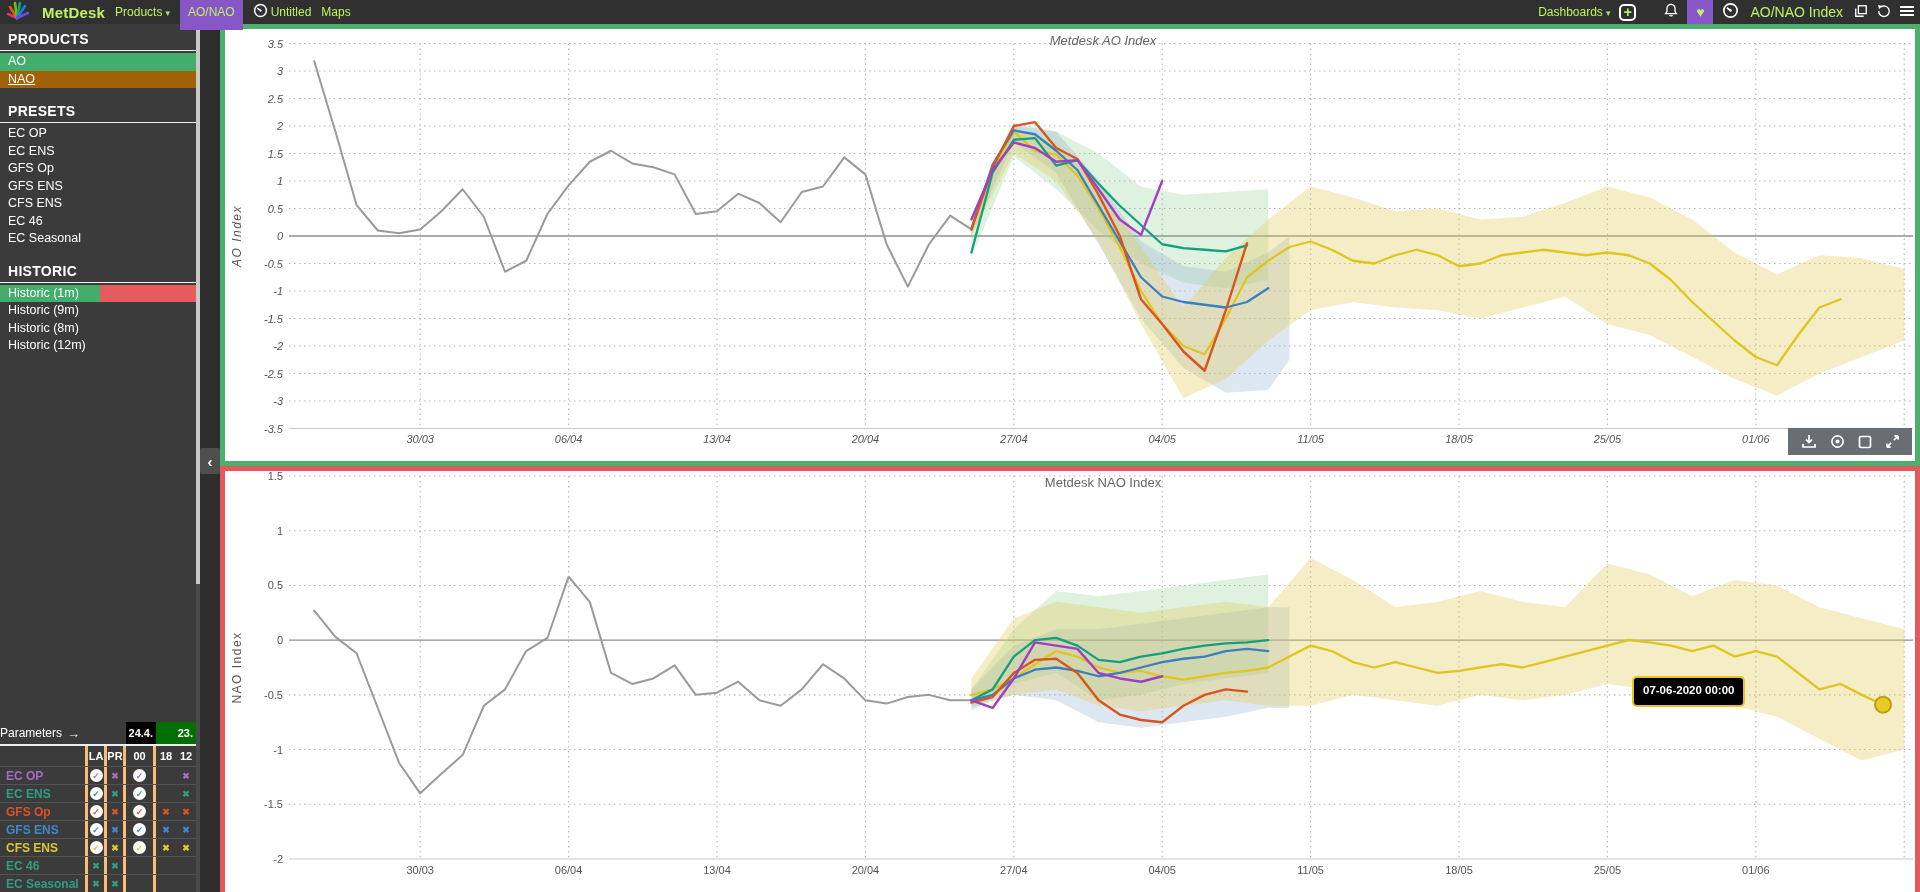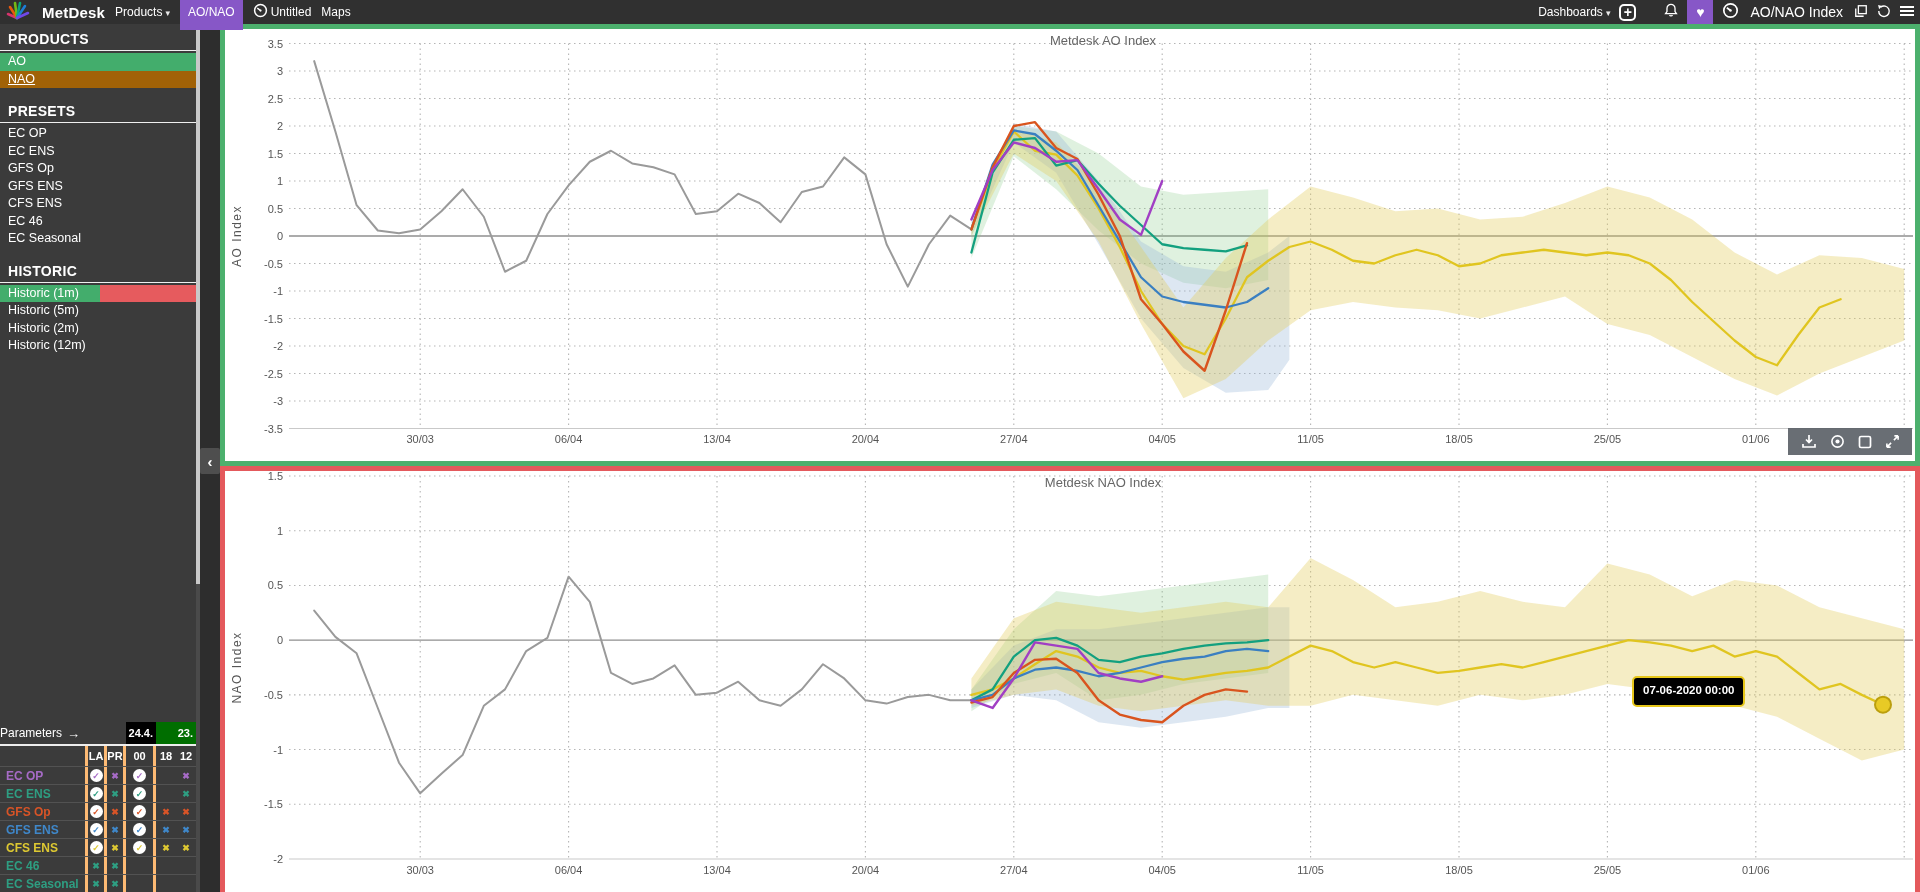--- a/index.html
+++ b/index.html
@@ -6,21 +6,21 @@
   html,body { margin:0; padding:0; }
   body {
     width:1920px; height:892px; overflow:hidden; position:relative;
     background:#2d2d2d; font-family:"Liberation Sans", sans-serif;
     -webkit-font-smoothing:antialiased;
   }
   
   .topbar {
     position:absolute; left:0; top:0; width:1920px; height:24px;
     background:#303030; display:flex; align-items:center; justify-content:space-between;
-    color:#ffffff; font-size:12px; z-index:50;
+    color:#bef264; font-size:12px; z-index:50;
   }
   .tb-left, .tb-right { display:flex; align-items:center; height:24px; }
   .tb-left  { padding-left:6px; gap:10px; }
   .tb-right { padding-right:6px; gap:9px; }
   .brand { font-size:15px; font-weight:bold; letter-spacing:.2px; margin-left:2px; }
   .tb-item { cursor:pointer; white-space:nowrap; }
   .caret { font-size:9px; margin-left:3px; opacity:.9; }
   .chip-purple { background:#8757c7; padding:18px 8px; height:24px; display:flex; align-items:center; }
   .heart-chip { background:#8757c7; width:26px; height:24px; display:flex; align-items:center; justify-content:center; font-size:14px; }
   .add-btn { border:2px solid #fff; border-radius:5px; width:17px; height:17px; display:flex; align-items:center; justify-content:center; font-size:14px; font-weight:bold; line-height:1; padding-bottom:1px; }
@@ -58,21 +58,21 @@
   .badge.green { grid-column:5/7; background:#006e00; }
   .prow { height:18px; align-items:center; border-top:1px solid rgba(255,255,255,.12); }
   .prow.hdr { height:20px; border-top:none; font-weight:bold; color:#fff; }
   .pcell { display:flex; align-items:center; justify-content:center; height:100%; }
   .pcell.lbl { justify-content:flex-start; padding-left:6px; font-weight:bold; font-size:12px; white-space:nowrap; }
   .sep { border-right:3px solid #fdba74; }
   .chk { width:13px; height:13px; background:#fff; border-radius:50%; display:flex; align-items:center; justify-content:center; font-size:9px; font-weight:bold; }
   .xm { font-size:9px; font-weight:bold; }
   
   .panel { position:absolute; left:220px; width:1700px; background:#fff; }
-  .panel.ao { top:24px; height:442px; border:5px solid #4cb06d; }
+  .panel.ao { top:24px; height:442px; border:5px solid #4cb06d;font-style:italic; }
   .panel.nao { top:466px; height:430px; border:5px solid #e4595c; border-bottom:none; }
   .chart-svg { display:block; }
   
   .chart-toolbar {
     position:absolute; top:399px; right:3px; width:124px; height:27px;
     background:rgba(92,98,104,.92); display:flex; align-items:center; justify-content:space-around; padding:0 6px;
   }
   .ct-icon { cursor:pointer; display:flex; align-items:center; }
   
   .tooltip {
@@ -171,22 +171,22 @@
       <div class="sb-item ">EC OP</div>
       <div class="sb-item ">EC ENS</div>
       <div class="sb-item ">GFS Op</div>
       <div class="sb-item ">GFS ENS</div>
       <div class="sb-item ">CFS ENS</div>
       <div class="sb-item ">EC 46</div>
       <div class="sb-item ">EC Seasonal</div>
       <div style="height: 8px;"></div>
       <div class="sb-header">HISTORIC</div>
       <div class="sb-item split">Historic (1m)</div>
-      <div class="sb-item ">Historic (5m)</div>
-      <div class="sb-item ">Historic (2m)</div>
+      <div class="sb-item ">Historic (9m)</div>
+      <div class="sb-item ">Historic (8m)</div>
       <div class="sb-item ">Historic (12m)</div>
       <div style="height: 8px;"></div>
     </div>
   <div class="params" id="params">
       <div class="pgrid params-head">
         <div class="phead-label">
           <span>Parameters</span>
           <span class="parrow">→</span>
         </div>
         <div class="badge blue">24.4.</div>

